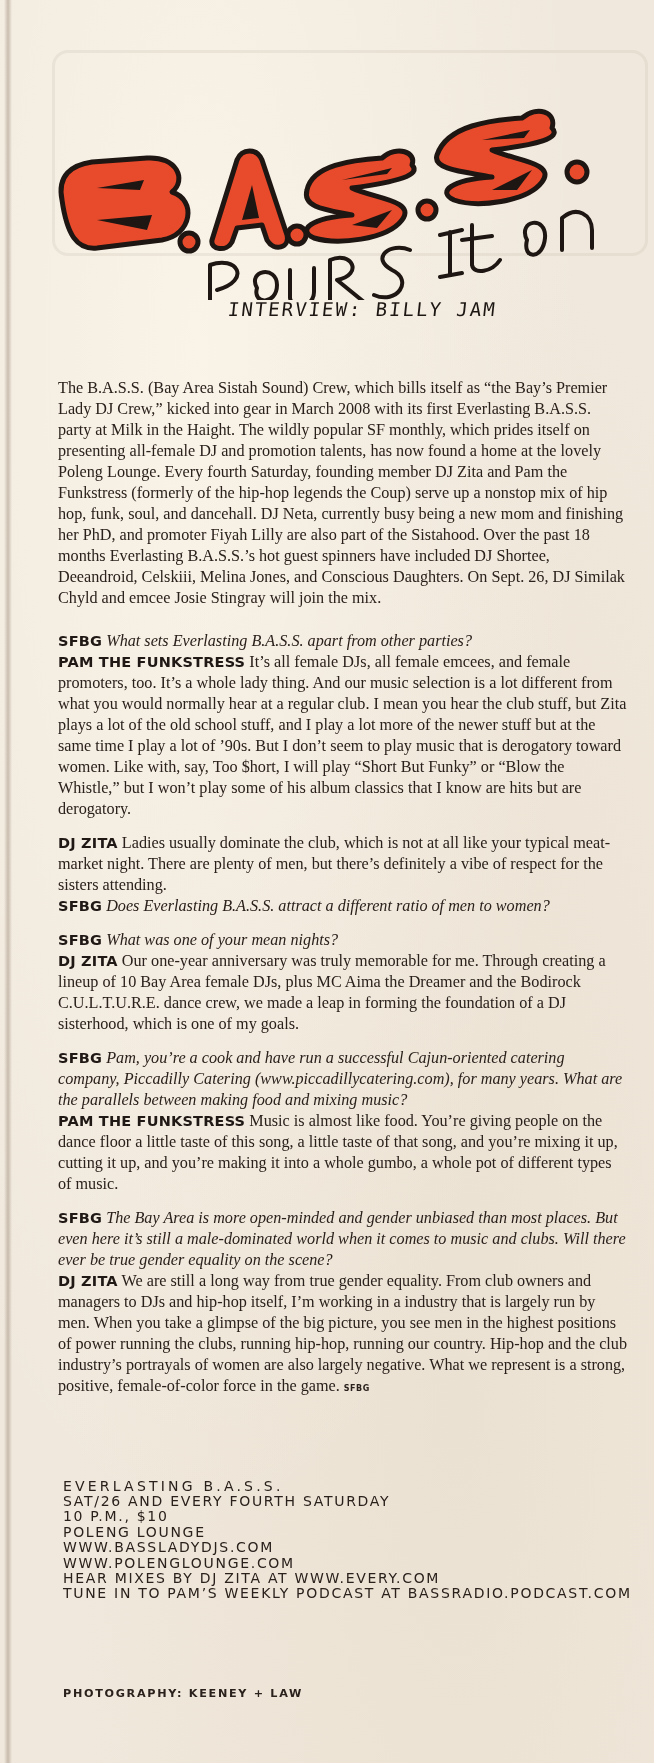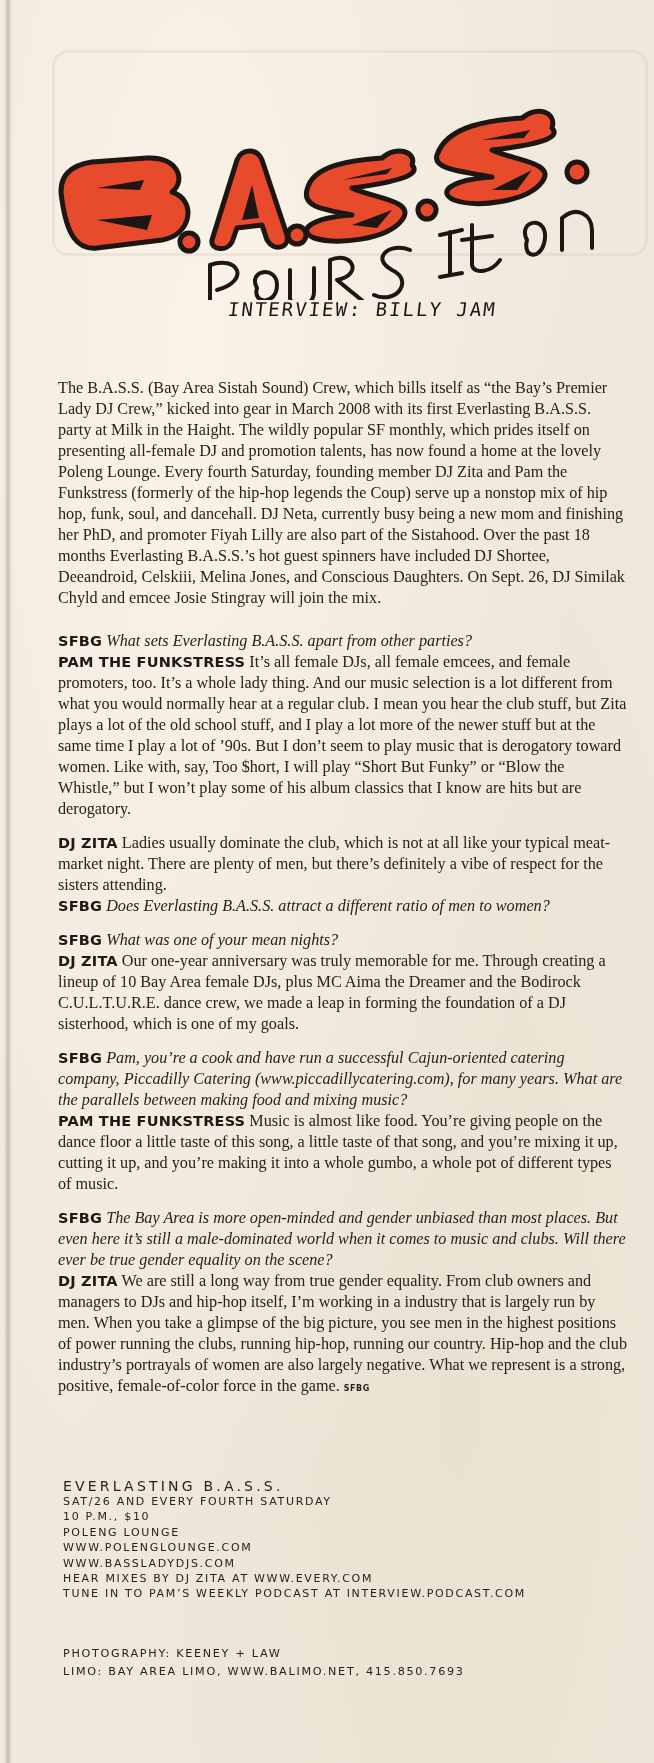--- a/index.html
+++ b/index.html
@@ -45,23 +45,23 @@
       letter-spacing: 0.2px; color: #1f1815;
     }
     .question { font-style: italic; margin-top: 16px; }
     .sfbg-tag { font-family: "DejaVu Sans", sans-serif; font-weight: bold; font-size: 8px; letter-spacing: 0.5px; }
     
     .info {
       position: absolute; left: 63px; top: 1478px; width: 570px;
       font-family: "DejaVu Sans", sans-serif; color: #2a211c;
     }
     .info .title { font-size: 14px; letter-spacing: 3.2px; font-weight: normal; }
-    .info .line { font-size: 11px; letter-spacing: 1.7px; line-height: 15.4px; }
+    .info .line { font-size: 14px; letter-spacing: 1.7px; line-height: 15.4px; }
     .credits { position: absolute; left: 63px; top: 1645px; width: 580px; font-family: "DejaVu Sans", sans-serif; color: #2a211c; }
-    .credits .line { font-size: 11.2px; letter-spacing: 1.7px; line-height: 17.8px; font-weight: normal; }
+    .credits .line { font-size: 11.2px; letter-spacing: 1.7px; line-height: 17.8px; font-weight: bold; margin-top: 40px; }
   </style>
 </head>
 <body>
 
 <div class="page">
   <div class="fold"></div>
   <div class="ghost-box"></div>
 
   <div class="logo-wrap">
     <svg class="logo-svg" width="580" height="230" viewBox="0 0 580 230">
@@ -146,23 +146,22 @@
          <span>We are still a long way from true gender equality. From club owners and managers to DJs and hip-hop itself, I’m working in a industry that is largely run by men. When you take a glimpse of the big picture, you see men in the highest positions of power running the clubs, running hip-hop, running our country. Hip-hop and the club industry’s portrayals of women are also largely negative. What we represent is a strong, positive, female-of-color force in the game.</span>
          <span class="sfbg-tag">SFBG</span></p>
     </div>
   </div>
 
   <div class="info">
     <div class="title">EVERLASTING B.A.S.S.</div>
     <div class="line">SAT/26 AND EVERY FOURTH SATURDAY</div>
     <div class="line">10 P.M., $10</div>
     <div class="line">POLENG LOUNGE</div>
+    <div class="line">WWW.BASSLADYDJS.COM</div>
     <div class="line">WWW.POLENGLOUNGE.COM</div>
-    <div class="line">WWW.BASSLADYDJS.COM</div>
     <div class="line">HEAR MIXES BY DJ ZITA AT WWW.EVERY.COM</div>
-    <div class="line">TUNE IN TO PAM’S WEEKLY PODCAST AT INTERVIEW.PODCAST.COM</div>
+    <div class="line">TUNE IN TO PAM’S WEEKLY PODCAST AT BASSRADIO.PODCAST.COM</div>
   </div>
 
   <div class="credits">
     <div class="line">PHOTOGRAPHY: KEENEY + LAW</div>
-    <div class="line">LIMO: BAY AREA LIMO, WWW.BALIMO.NET, 415.850.7693</div>
   </div>
 </div>
 
 </body></html>

